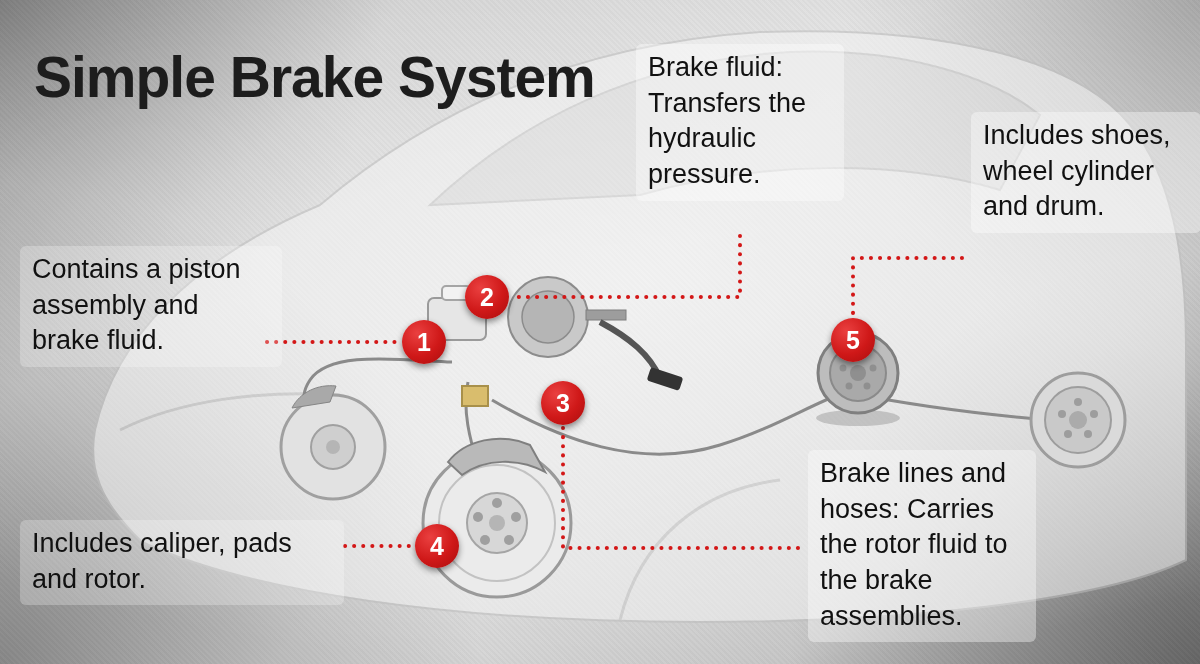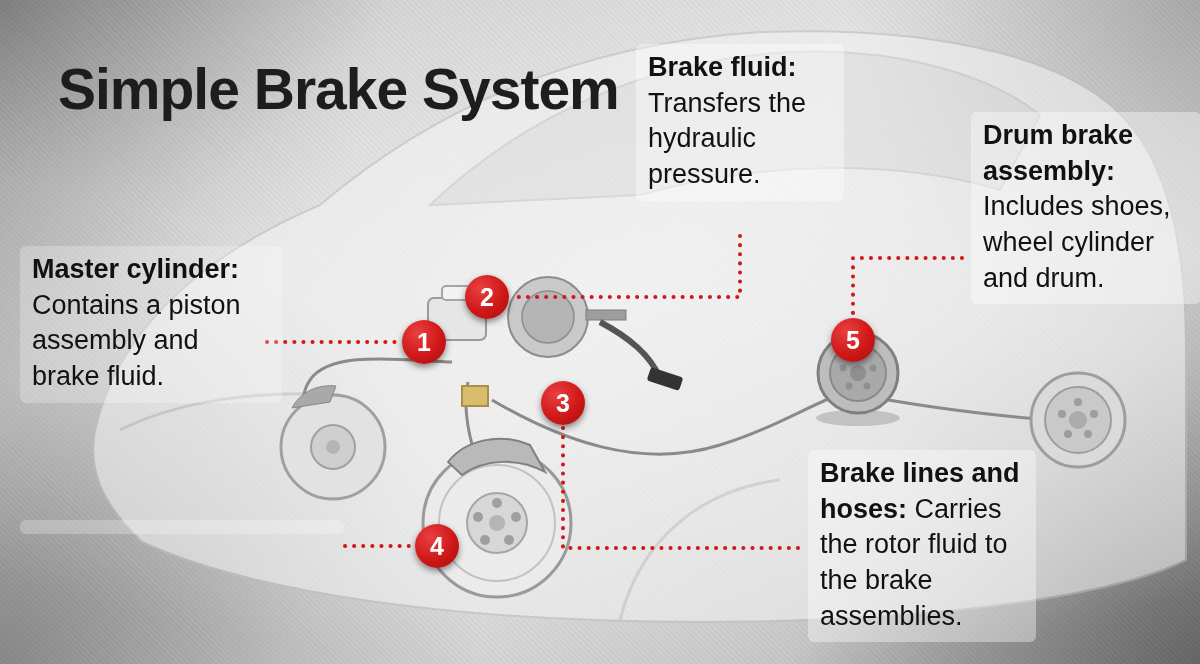--- a/index.html
+++ b/index.html
@@ -13,28 +13,28 @@
       radial-gradient(circle at 0% 0%, rgba(60,60,60,0.35), rgba(60,60,60,0) 28%),
       radial-gradient(circle at 100% 0%, rgba(60,60,60,0.30), rgba(60,60,60,0) 26%),
       linear-gradient(135deg,#9e9e9e 0%,#cfcfcf 22%,#dedede 50%,#c6c6c6 78%,#8e8e8e 100%);
   }
   .stage::after{
     content:"";position:absolute;inset:0;pointer-events:none;
     background:repeating-linear-gradient(45deg, rgba(0,0,0,0.025) 0 2px, rgba(255,255,255,0.02) 2px 4px);
   }
   .layer{position:absolute;inset:0;}
   .title{
-    position:absolute;left:34px;top:56px;font-size:57px;font-weight:800;
-    letter-spacing:-1px;color:#1d1d1d;z-index:6;margin-left:24px;
+    position:absolute;left:34px;top:44px;font-size:57px;font-weight:800;
+    letter-spacing:-1px;color:#1d1d1d;z-index:6;
   }
   .callout{
     position:absolute;z-index:6;font-size:27px;line-height:1.32;
     background:rgba(255,255,255,0.38);padding:6px 12px 8px 12px;border-radius:6px;
   }
-  .callout .hd{font-weight:700;display:block;}
+  .callout .hd{font-weight:400;display:block;}
   .callout .hd.inline{display:inline;}
   .callout .bd{display:inline;}
   #co-master{left:20px;top:246px;width:238px;background:rgba(255,255,255,0.25);}
   #co-fluid{left:636px;top:44px;width:184px;}
   #co-drum{left:971px;top:112px;width:206px;}
   #co-disc{left:20px;top:520px;width:300px;background:rgba(255,255,255,0.25);}
   #co-lines{left:808px;top:450px;width:204px;}
   .badge{
     position:absolute;width:44px;height:44px;border-radius:50%;z-index:8;
     background:radial-gradient(circle at 35% 30%, #ea4040 0%, #cf1818 55%, #a90d0d 100%);
@@ -145,35 +145,34 @@
       <polyline points="740,236 740,297 514,297"></polyline>
       <polyline points="563,428 563,548 800,548"></polyline>
       <polyline points="345,546 410,546"></polyline>
       <polyline points="962,258 853,258 853,314"></polyline>
     </g>
   </svg>
 
   <div class="title">Simple Brake System</div>
 
   <div class="callout" id="co-master">
-    <span class="hd">Master cylinder:</span>
     <span class="bd">Contains a piston assembly and brake fluid.</span>
   </div>
 
   <div class="callout" id="co-fluid">
     <span class="hd">Brake fluid:</span>
     <span class="bd">Transfers the hydraulic pressure.</span>
   </div>
 
   <div class="callout" id="co-drum">
-    <span class="hd">Drum brake assembly:</span>
     <span class="bd">Includes shoes, wheel cylinder and drum.</span>
   </div>
 
   <div class="callout" id="co-disc">
+    <span class="bd">Includes caliper, pads and rotor.</span>
   </div>
 
   <div class="callout" id="co-lines">
     <span class="hd inline">Brake lines and hoses:</span> 
     <span class="bd">Carries the rotor fluid to the brake assemblies.</span>
   </div>
 
   <div class="badge" id="badge-1">1</div>
   <div class="badge" id="badge-2">2</div>
   <div class="badge" id="badge-3">3</div>

